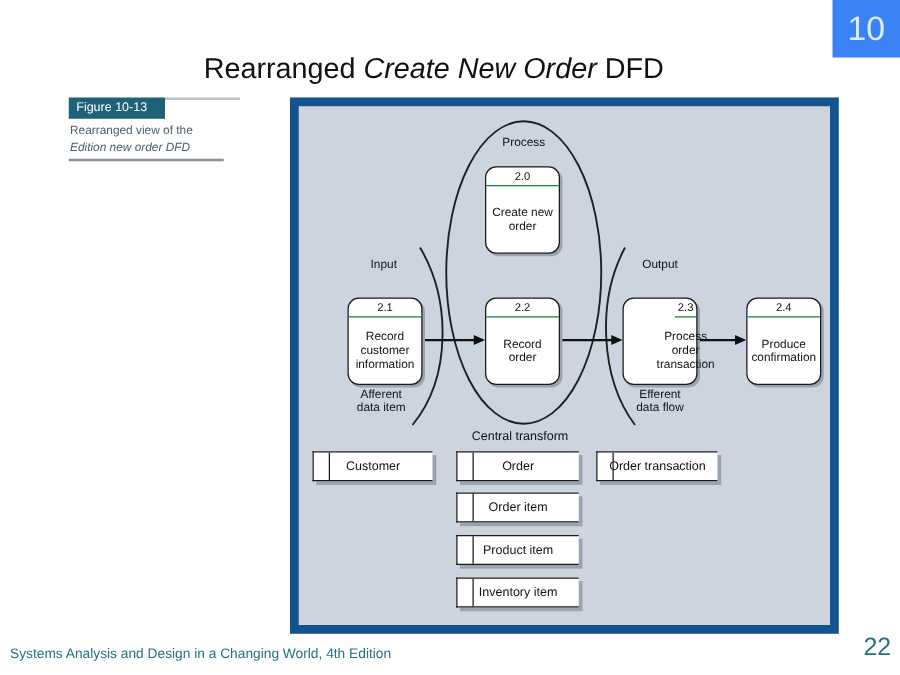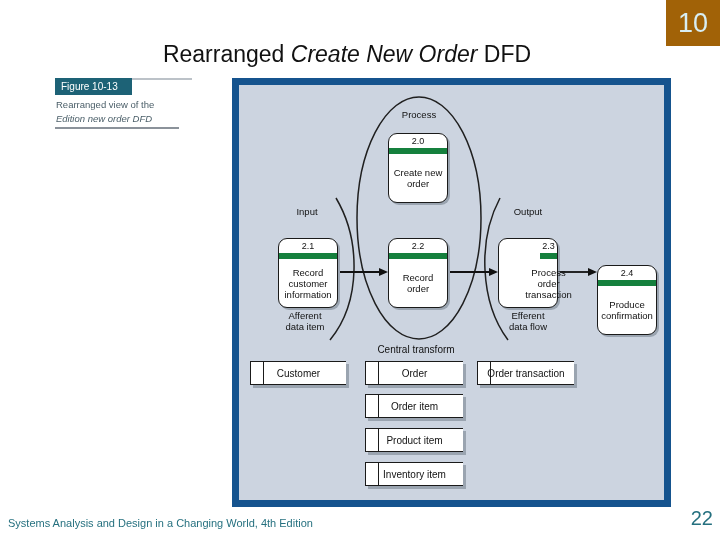--- a/index.html
+++ b/index.html
@@ -3,21 +3,21 @@
 <meta charset="utf-8">
 <style>
   html,body{margin:0;padding:0;background:#ffffff;}
   #slide{
     position:relative;width:720px;height:540px;background:#ffffff;
     font-family:"Liberation Sans", sans-serif;overflow:hidden;
   }
   
   #chapterBox{
     position:absolute;left:666px;top:0;width:54px;height:46px;
-    background:#a16207;color:#d8eef3;font-size:27px;
+    background:#3b82f6;color:#d8eef3;font-size:27px;
     display:flex;align-items:center;justify-content:center;
   }
   
   #titleBlock{
     position:absolute;left:0;top:41px;width:694px;text-align:center;
     font-size:23px;color:#111111;white-space:nowrap;
   }
   #titleBlock .it{font-style:italic;}
   
   #figTag{
@@ -39,21 +39,21 @@
   }
   #overlay{position:absolute;left:0;top:0;width:720px;height:540px;pointer-events:none;}
   
   .proc{
     position:absolute;width:60px;height:70px;background:#ffffff;
     border:1px solid #1a1a1a;border-radius:9px;box-sizing:border-box;
     box-shadow:2px 2px 0 #9aa4b0;display:flex;flex-direction:column;
   }
   .proc .num{
     height:14px;line-height:14px;text-align:center;font-size:9px;color:#111;
-    border-bottom:6px solid #15803d;
+    border-bottom:1px solid #15803d;
   }
   .proc .nm{
     flex:1;display:flex;align-items:center;justify-content:center;
     font-size:9.5px;line-height:11px;text-align:center;color:#111;
   }
   
   .store{
     position:absolute;height:24px;background:#ffffff;
     border:1px solid #1a1a1a;border-right:none;box-sizing:border-box;
     box-shadow:3px 3px 0 #9aa4b0;
@@ -127,21 +127,21 @@
     <div class="num">2.2</div>
     <div class="nm pre">Record
 order</div>
   </div>
   <div class="proc" style="left:498px;top:238px;padding-left:41px;">
     <div class="num">2.3</div>
     <div class="nm pre">Process
 order
 transaction</div>
   </div>
-  <div class="proc" style="left:597px;top:238px;margin-top:27px;">
+  <div class="proc" style="left:597px;top:238px;">
     <div class="num">2.4</div>
     <div class="nm pre">Produce
 confirmation</div>
   </div>
 
   <div class="store" style="left:250px;top:361px;width:96px;">
     <span class="cell"></span>
     <span>Customer</span>
   </div>
   <div class="store" style="left:365px;top:361px;width:98px;">

